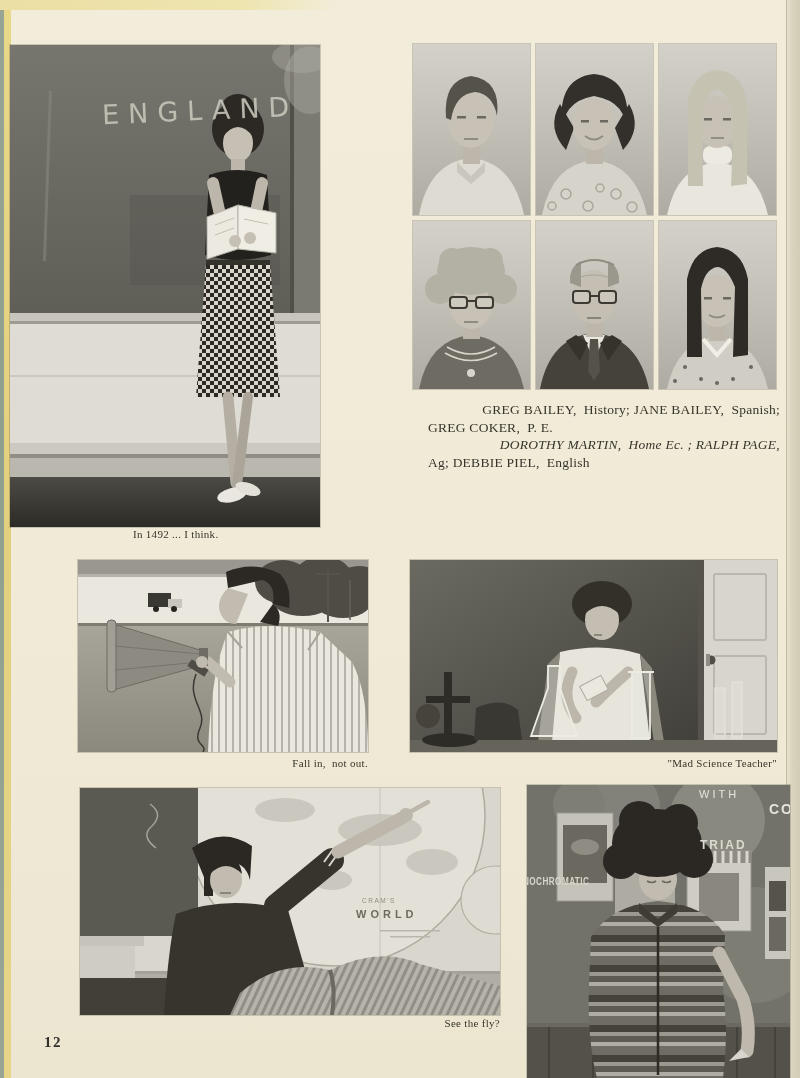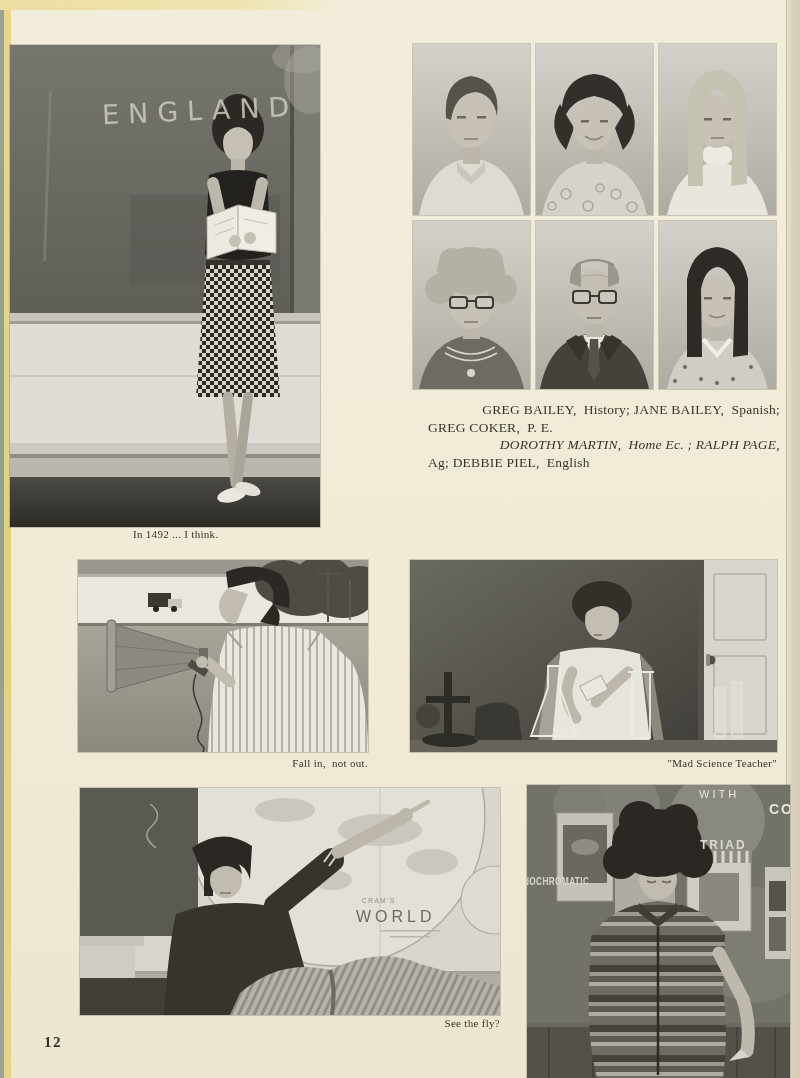--- a/index.html
+++ b/index.html
@@ -26,21 +26,21 @@
         line-height:17.5px;color:#37352b;letter-spacing:.25px;}
   .credit-line{white-space:pre-wrap;}
   .credit-indent{padding-left:26px;text-align:right;}
   .credit-para2{font-style:italic;}
   .page-number{position:absolute;left:44px;top:1034px;font-size:15px;font-weight:bold;
         letter-spacing:1.5px;color:#32302a;}
   .overlay-text{position:absolute;font-family:"Liberation Sans",sans-serif;white-space:pre;}
   .chalk-word{left:92px;top:50px;font-size:27px;letter-spacing:9px;color:#c9c8bb;
         opacity:.88;transform:rotate(-2.5deg);font-family:"DejaVu Sans",sans-serif;}
   .map-brand{left:282px;top:109px;font-size:6.5px;letter-spacing:1.5px;color:#8f8d82;}
-  .map-title{left:276px;top:120px;font-size:16px;font-weight:normal;letter-spacing:4px;color:#6e6b60;}
+  .map-title{left:276px;top:120px;font-size:11px;font-weight:bold;letter-spacing:4px;color:#6e6b60;}
   .wall-with{left:172px;top:3px;font-size:11px;font-weight:normal;letter-spacing:3px;color:#e6e4db;}
   .wall-co{left:242px;top:16px;font-size:14px;font-weight:bold;letter-spacing:2px;color:#e6e4db;}
   .wall-triad{left:173px;top:41px;font-size:12px;font-weight:bold;letter-spacing:2px;color:#dcdad0;margin-top:12px;}
   .wall-mono{left:-4px;top:91px;font-size:10px;font-weight:bold;letter-spacing:.5px;
         color:#d9d7cd;transform:scaleX(.82);transform-origin:left;}
 </style>
 </head>
 <body>
 
 <div id="page">

